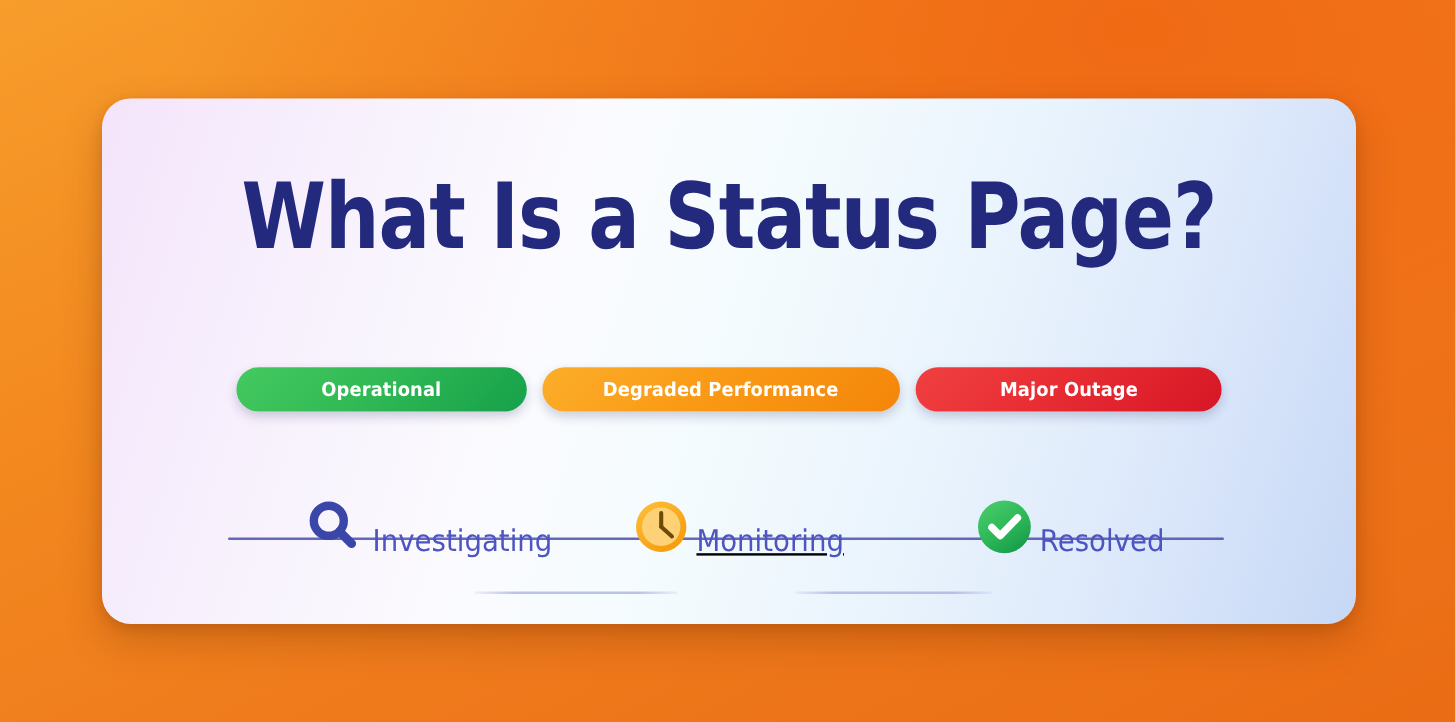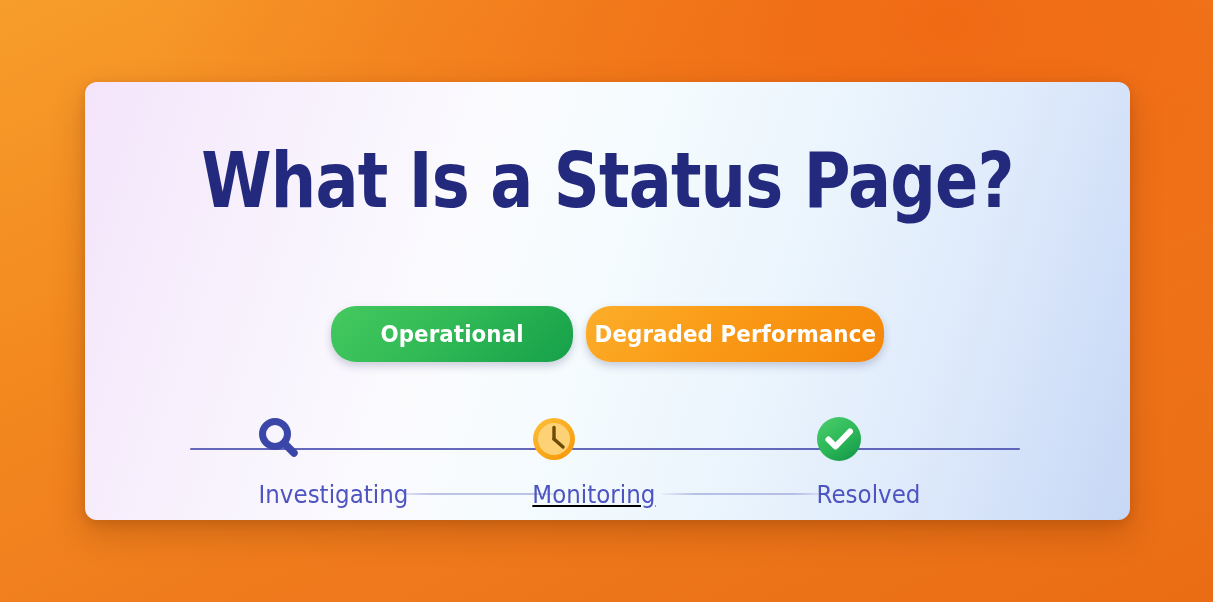--- a/index.html
+++ b/index.html
@@ -24,21 +24,21 @@
     overflow: hidden;
   }
 
   
   #card {
     position: absolute;
     left: 85px;
     top: 82px;
     width: 1045px;
     height: 438px;
-    border-radius: 12px;
+    border-radius: 24px;
     background:
       linear-gradient(108deg,
         #f4e4fb 0%,
         #f6ecfc 11%,
         #f8f3fd 22%,
         #fbfbfe 36%,
         #f4fbfe 50%,
         #eaf4fd 66%,
         #dfeafb 80%,
         #cfdef8 93%,
@@ -102,29 +102,29 @@
     position: absolute;
     left: 0;
     top: 224px;
     width: 100%;
     display: flex;
     align-items: center;
     justify-content: center;
     gap: 13px;
   }
   .pill {
-    height: 56px;
+    height: 37px;
     border-radius: 25px;
     display: flex;
     align-items: center;
     justify-content: center;
     color: #ffffff;
     font-family: "DejaVu Sans", "Liberation Sans", sans-serif;
     font-weight: bold;
-    font-size: 23px;
+    font-size: 16px;
     letter-spacing: 0.1px;
     white-space: nowrap;
     box-shadow: 0 4px 9px rgba(40, 40, 90, 0.22);
   }
   .pill span { transform: scaleX(0.93); display: inline-block; }
   .pill.green  { width: 242px; background: linear-gradient(135deg, #45c95f 0%, #31ba55 45%, #16a04a 100%); }
   .pill.orange { width: 298px; background: linear-gradient(135deg, #fcae2a 0%, #fa9a16 45%, #f4860a 100%); }
   .pill.red    { width: 255px; background: linear-gradient(135deg, #f04040 0%, #e82d33 45%, #d61625 100%); }
 
   
@@ -144,22 +144,22 @@
     background: #4a4fae;
     opacity: 0.85;
     border-radius: 2px;
   }
   .node {
     position: absolute;
     top: 15px;
     width: 120px;
     margin-left: -60px;
     display: flex;
-    flex-direction: column;
-    align-items: flex-start;
+    flex-direction: row;
+    align-items: flex-end;
   }
   .node.n1 { left: 122px; }
   .node.n2 { left: 397px; text-decoration: underline; }
   .node.n3 { left: 682px; }
 
   .icon-wrap {
     width: 54px;
     height: 52px;
     display: flex;
     align-items: center;
@@ -196,20 +196,23 @@
 
     <div id="title">What Is a Status Page?</div>
 
 
     <div id="pills">
       <div class="pill green">
         <span>Operational</span>
       </div>
       <div class="pill orange">
         <span>Degraded Performance</span>
+      </div>
+      <div class="pill red">
+        <span>Major Outage</span>
       </div>
     </div>
 
     <div id="timeline">
 
       <div id="track"></div>
 
       <div class="label-rule r1"></div>
       <div class="label-rule r2"></div>
 

